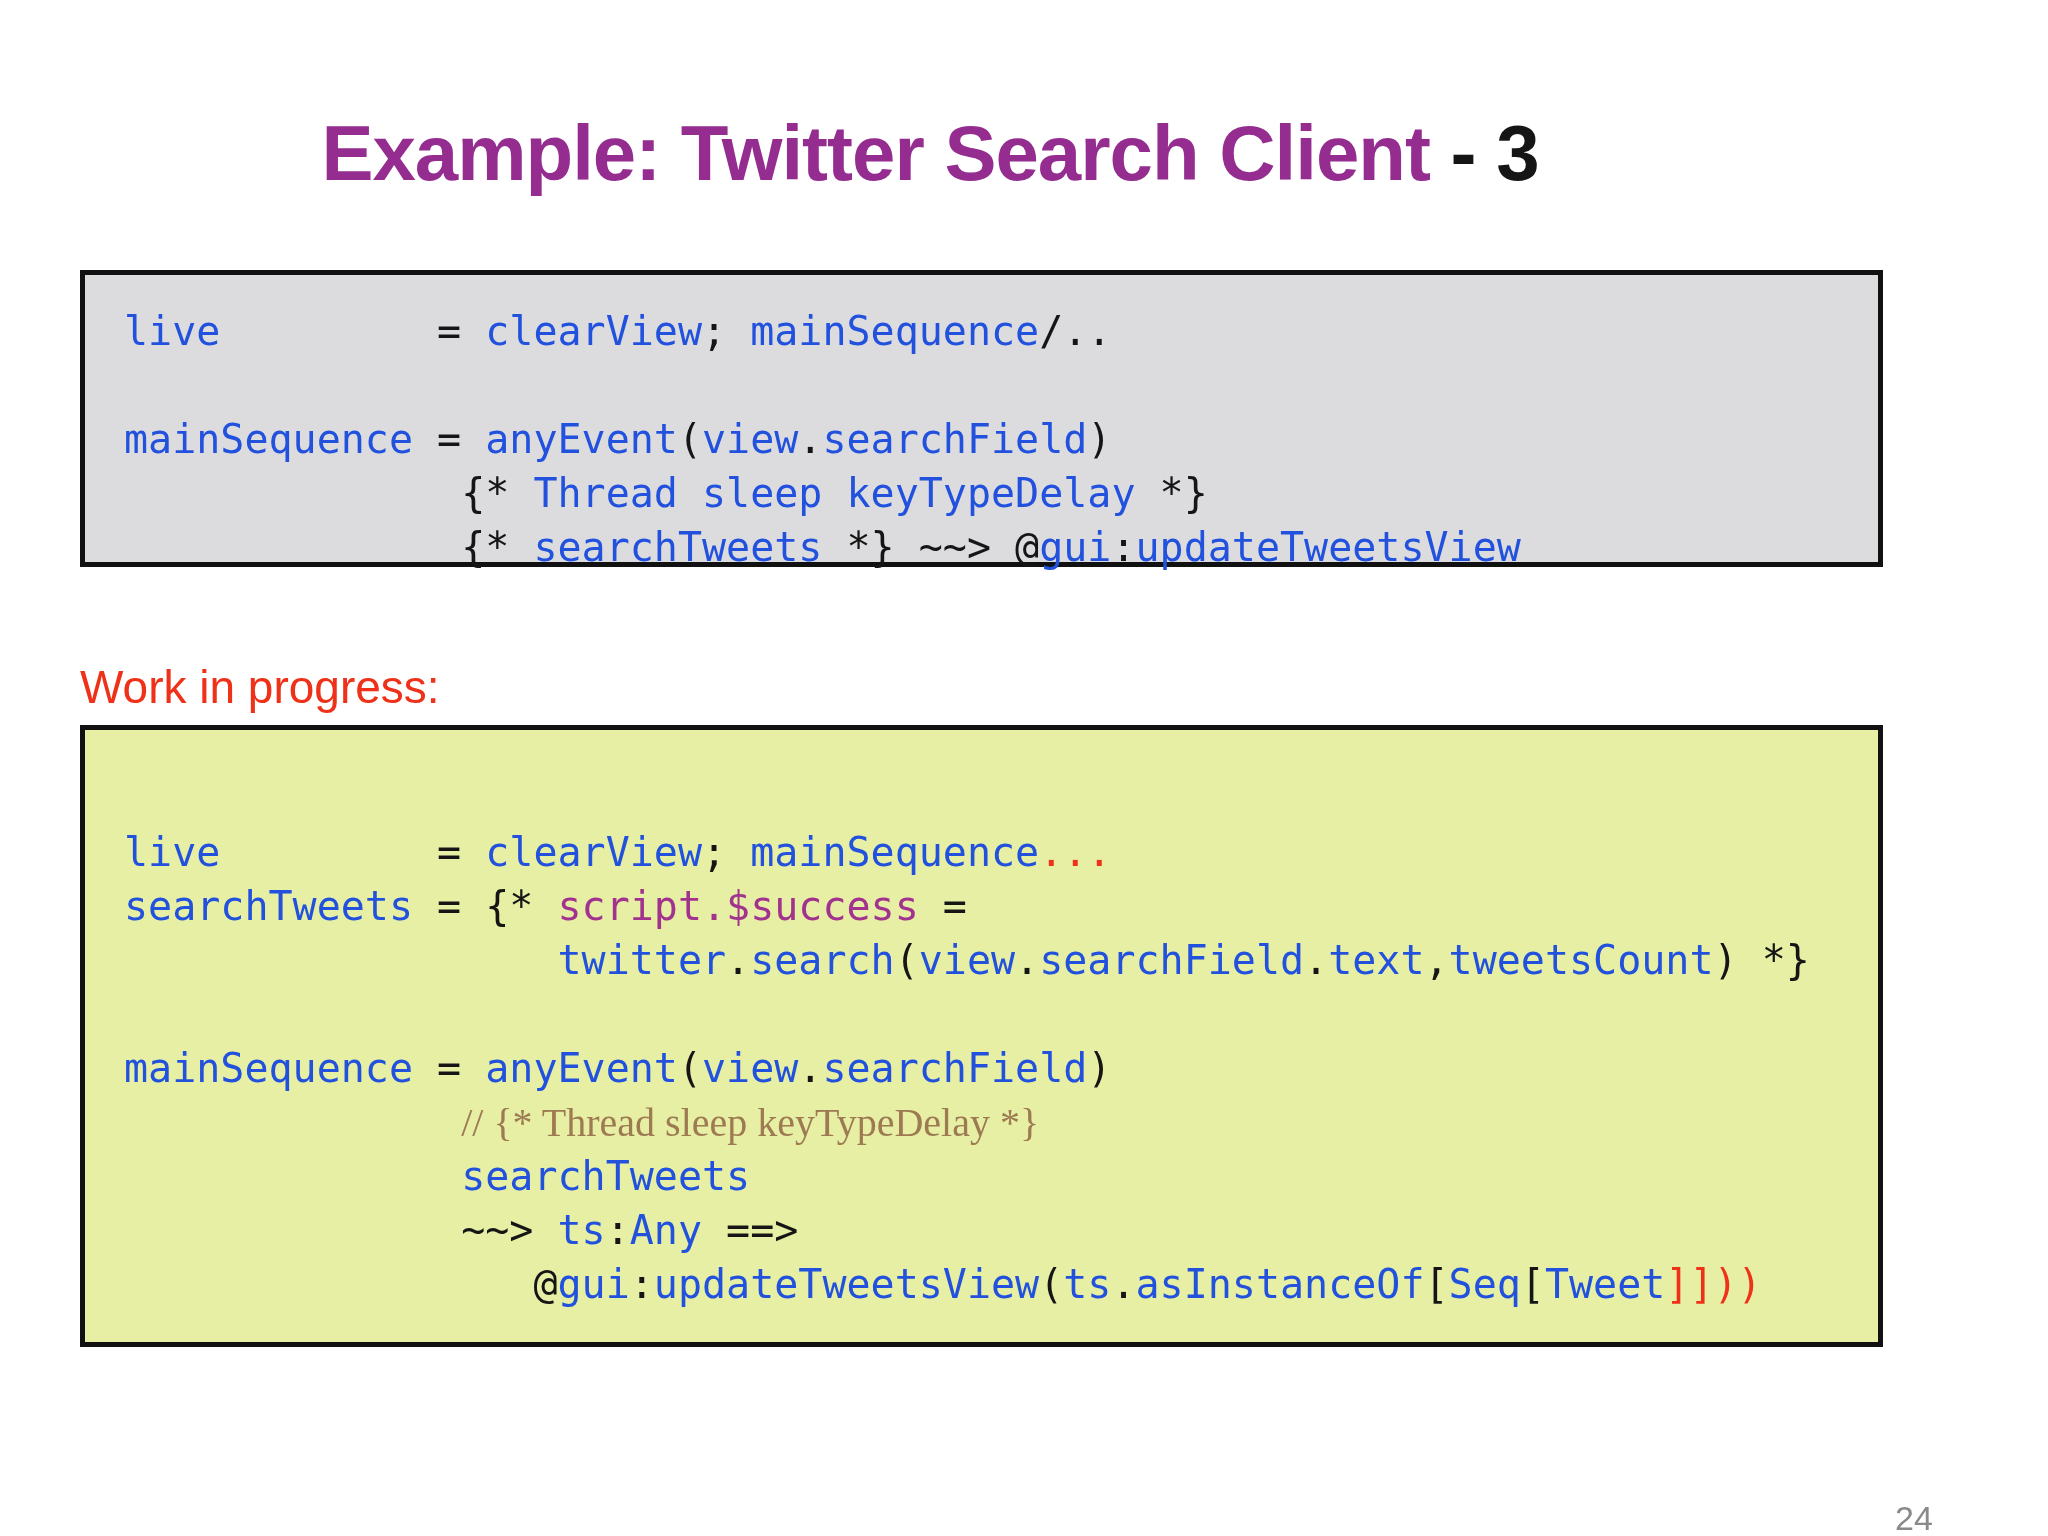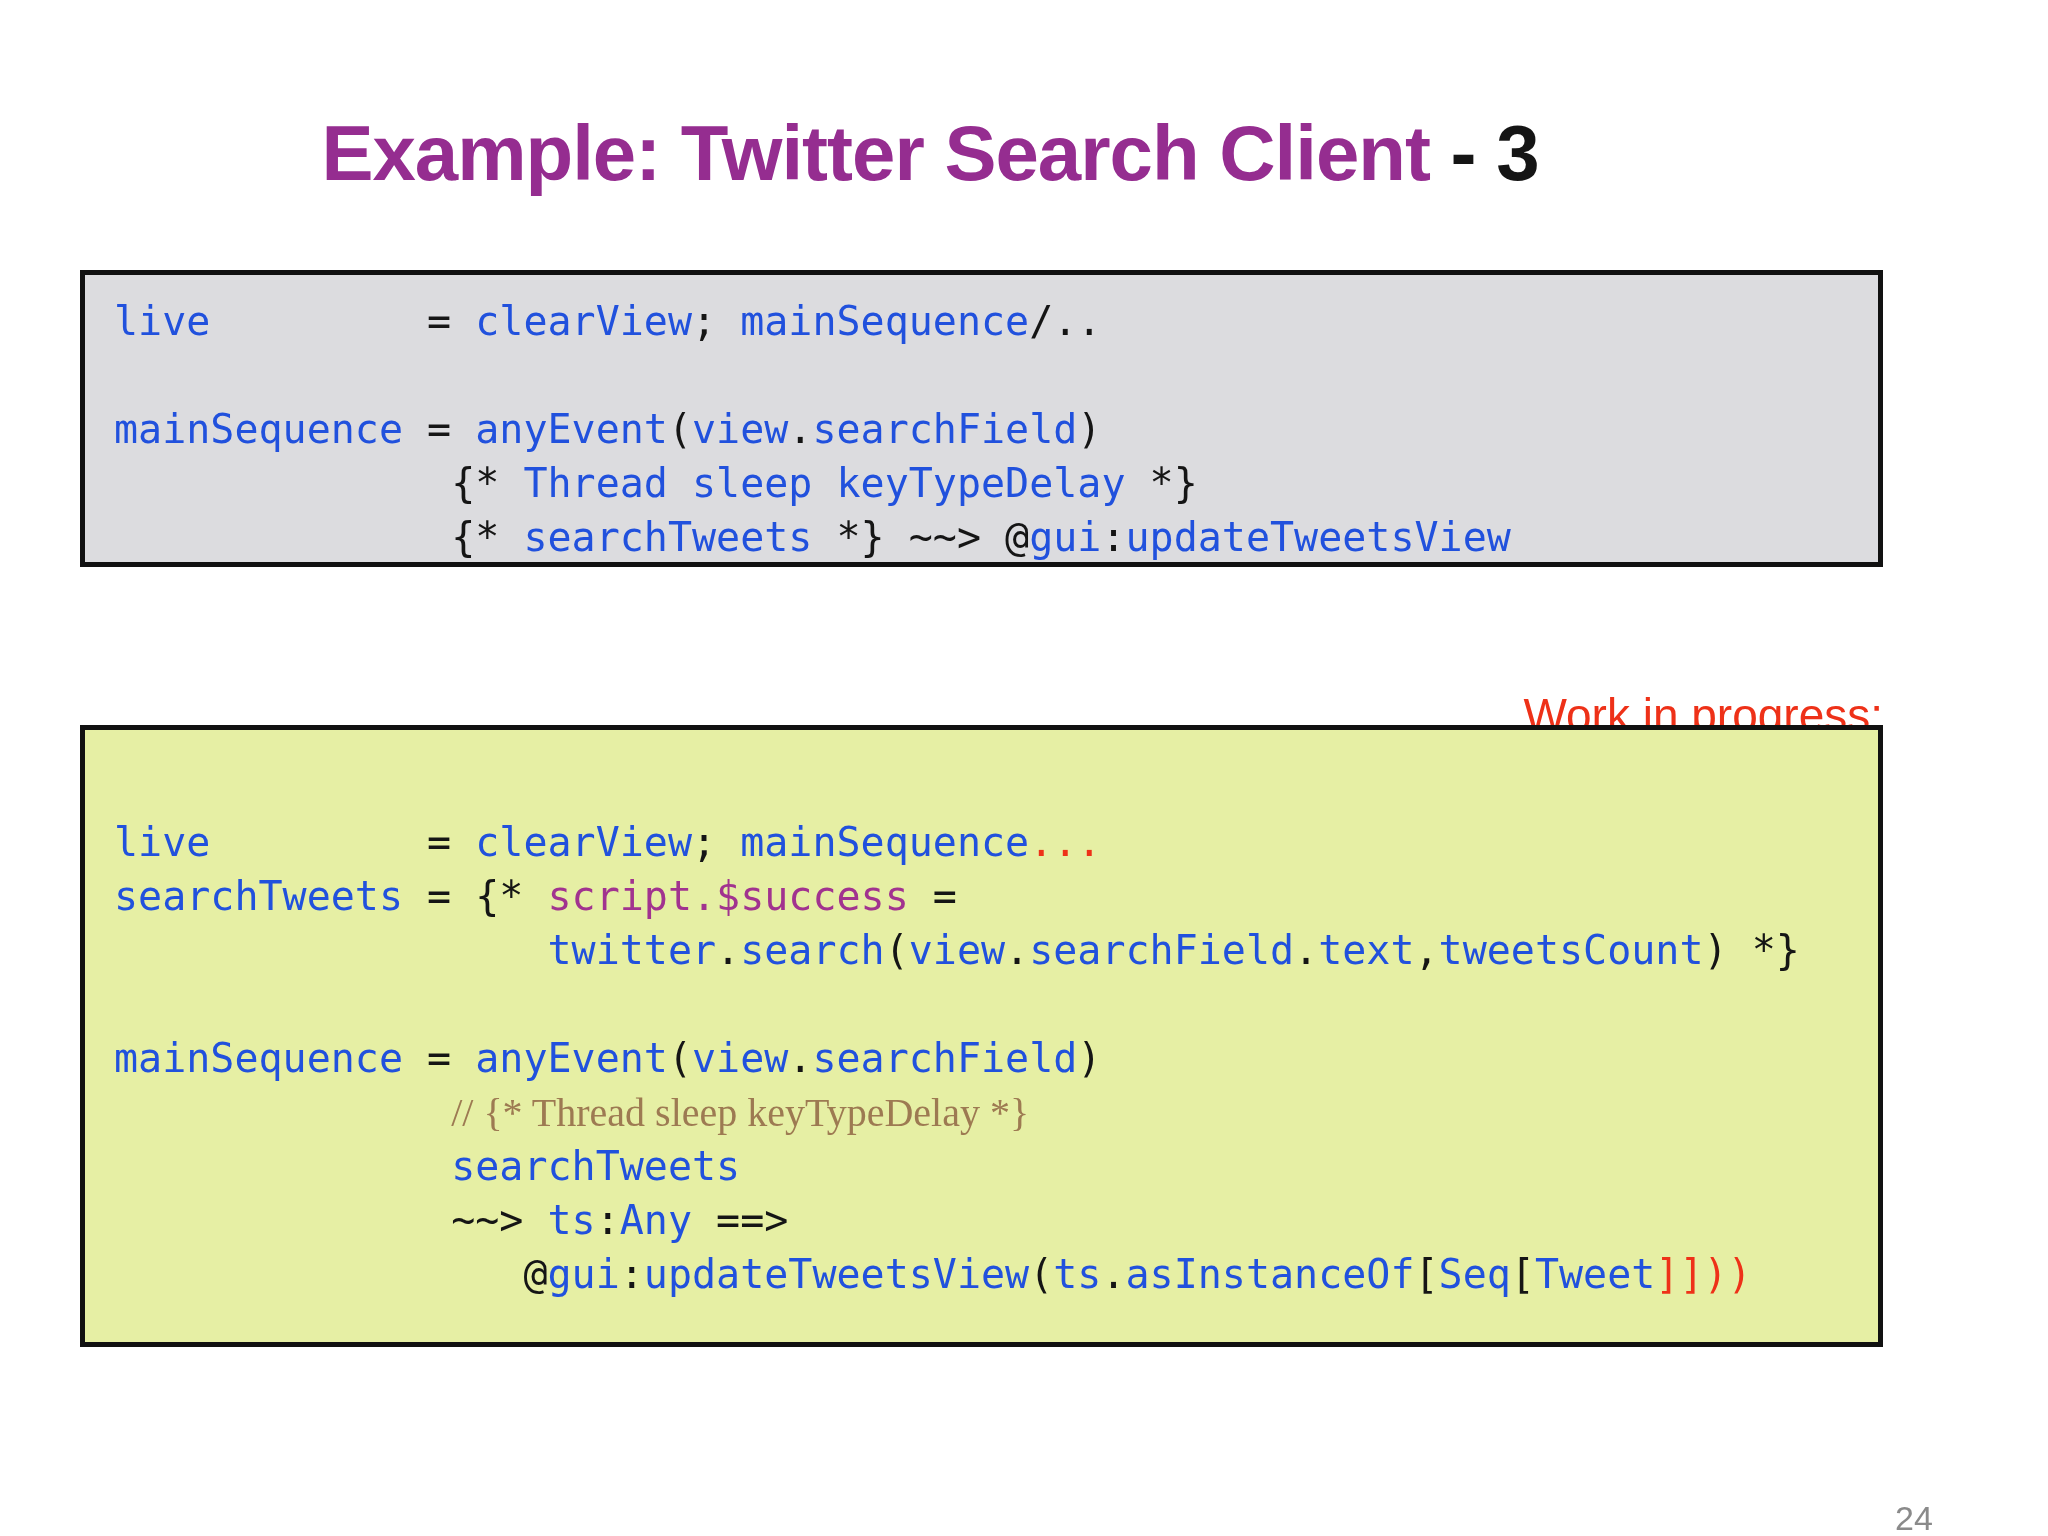--- a/index.html
+++ b/index.html
@@ -34,42 +34,42 @@
     top:270px;
     height:297px;
     background:var(--box1-bg,#dcdcdf);
   }
   .code-box.wip{
     top:725px;
     height:622px;
     background:var(--box2-bg,#e6efa4);
   }
   .code-pre{
-    margin:5px;
+    margin:15px;
     font-family:"DejaVu Sans Mono", monospace;
     font-size:40px;
     line-height:54px;
     padding:14px 0 0 24px;
   }
   .code-box.wip .code-pre{
     padding-top:80px;
   }
   .code-line{
     white-space:pre;
     height:54px;
   }
   .tk-blue{color:var(--code-blue,#2151dd);}
   .tk-black{color:var(--code-black,#151515);}
   .tk-red{color:var(--code-red,#ee3118);}
   .tk-purple{color:var(--code-purple,#a1338f);}
   .tk-comment{color:var(--code-comment,#9d7a52);font-family:Liberation Serif, serif;}
   .wip-label{
     position:absolute;
-    top:688px;left:80px;width:1803px;
-    text-align:right;
+    top:660px;left:80px;width:1803px;
+    text-align:left;
     font-size:46px;
     color:var(--subtitle-red,#ee3118);
   }
   .page-number{
     position:absolute;
     top:1499px;left:1895px;
     font-size:34px;
     color:var(--page-number-gray,#8a8a8a);
   }
 </style>

